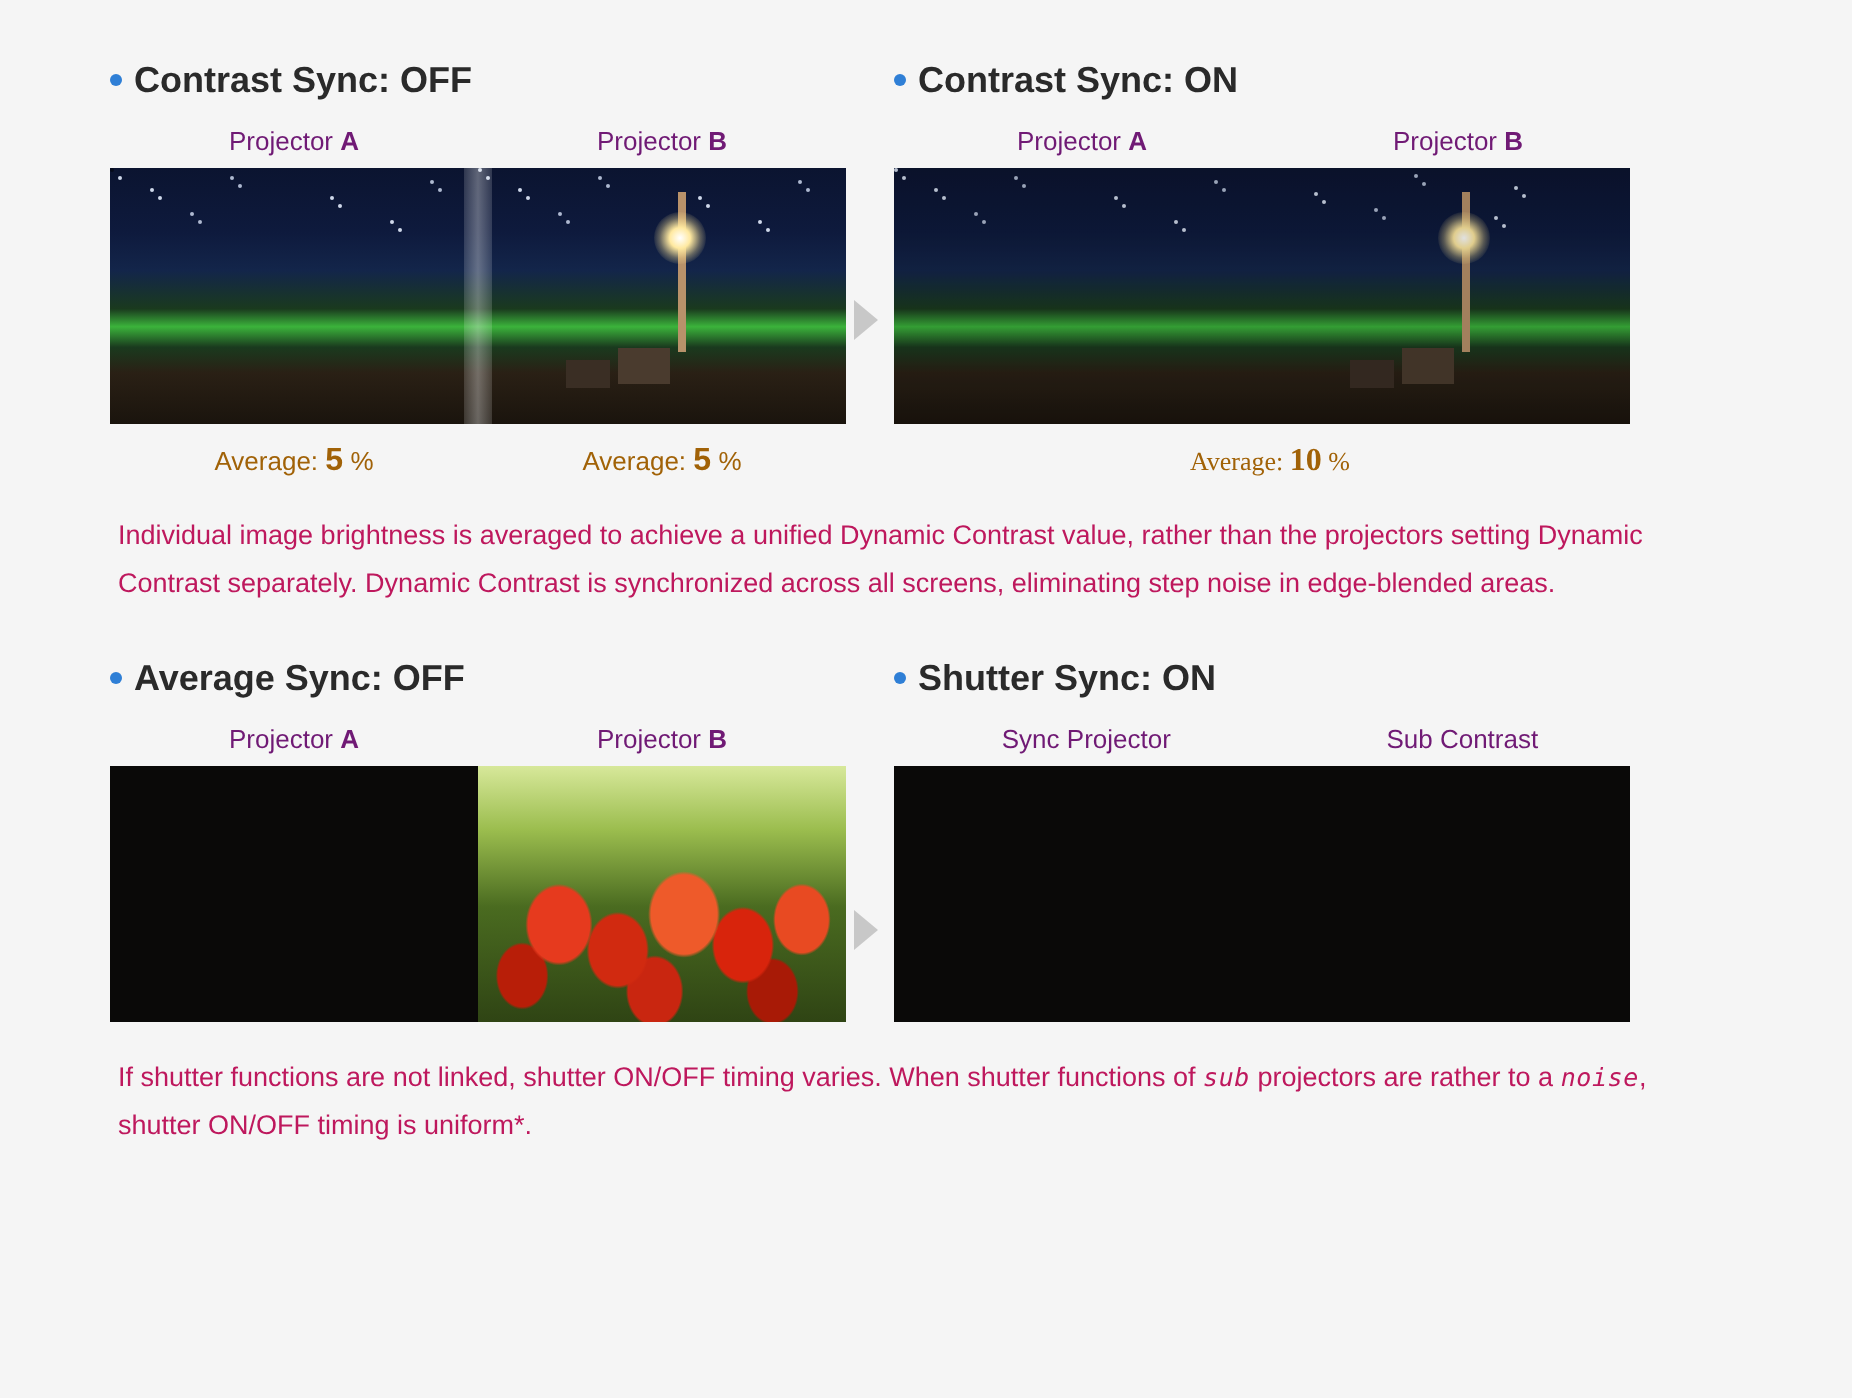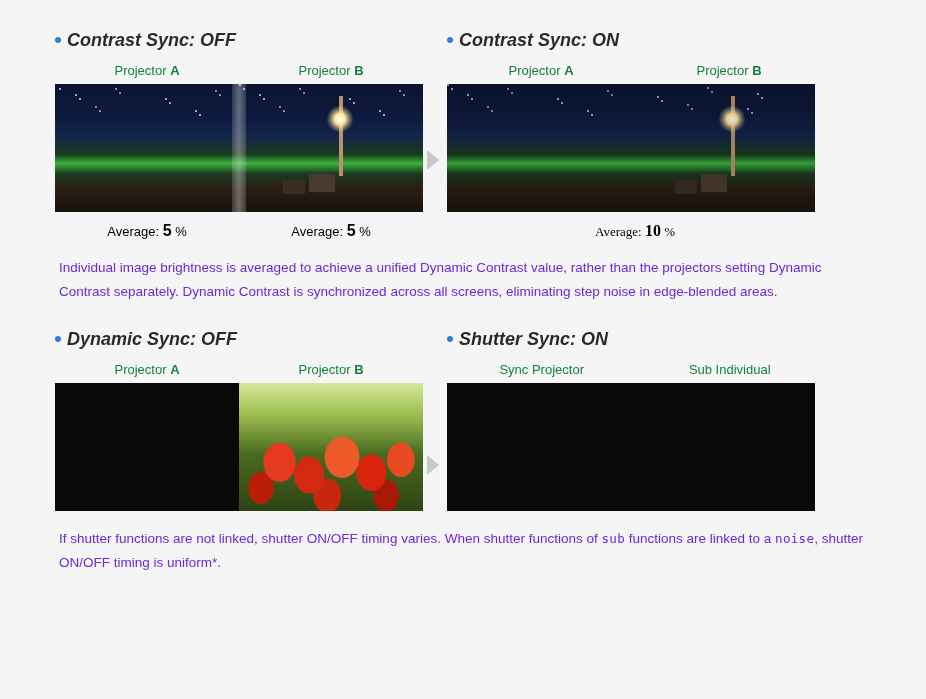--- a/index.html
+++ b/index.html
@@ -9,40 +9,39 @@
     background: #f5f5f5;
     font-family: Arial, Helvetica, sans-serif;
     padding: 30px 55px 20px 55px;
     color: #333;
   }
   .section { margin-bottom: 18px; }
   .row { display: flex; align-items: flex-start; }
   .col { display: flex; flex-direction: column; }
   .heading {
     font-weight: bold;
-    font-style: italic;
     font-size: 18px;
     color: #2a2a2a;
     margin-bottom: 12px;
   }
   .bullet {
     display: inline-block;
     width: 6px;
     height: 6px;
     border-radius: 50%;
     background: #2f7fd6;
     vertical-align: middle;
     margin-right: 6px;
     margin-bottom: 3px;
   }
   .labels-row {
     display: flex;
     justify-content: space-around;
     font-size: 13px;
-    color: #15803d;
+    color: #701a75;
     margin-bottom: 6px;
   }
   .labels-row span b { font-weight: bold; }
   .image-box {
     width: 368px;
     height: 128px;
     position: relative;
     overflow: hidden;
     background: #000;
   }
@@ -103,34 +102,34 @@
     width: 0; height: 0;
     margin-top: 50px;
     border-top: 10px solid transparent;
     border-bottom: 10px solid transparent;
     border-left: 12px solid #c8c8c8;
   }
   .avg-row {
     display: flex;
     font-size: 13px;
     margin-top: 10px;
-    color: #000000;
+    color: #a16207;
   }
   .avg-row .cell { text-align: center; }
   .avg-row .two { width:50%; }
   .avg-row .one { width:100%;font-family:Liberation Serif, serif; }
   .avg-row b { font-size: 16px; font-weight: bold; }
   .desc {
     font-size: 13.5px;
     line-height: 1.75;
-    color: #6d28d9;
+    color: #be185d;
     margin-top: 16px;
     padding: 0 4px;
   }
-  .desc .mono { font-family: ui-monospace, Menlo, Consolas, monospace; font-size: 12.5px; letter-spacing: 0.3px;}
+  .desc .mono { font-family: ui-monospace, Menlo, Consolas, monospace; font-size: 12.5px; letter-spacing: 0.3px; font-style: italic;}
   .tulips {
     width:100%; height:100%;
     background:
       radial-gradient(ellipse 28px 34px at 22% 62%, #e63a1e 0%, #e63a1e 55%, rgba(230,58,30,0) 60%),
       radial-gradient(ellipse 26px 32px at 38% 72%, #d12a10 0%, #d12a10 55%, rgba(209,42,16,0) 60%),
       radial-gradient(ellipse 30px 36px at 56% 58%, #ee5a2a 0%, #ee5a2a 55%, rgba(238,90,42,0) 60%),
       radial-gradient(ellipse 26px 32px at 72% 70%, #d8240c 0%, #d8240c 55%, rgba(216,36,12,0) 60%),
       radial-gradient(ellipse 24px 30px at 88% 60%, #e84a22 0%, #e84a22 55%, rgba(232,74,34,0) 60%),
       radial-gradient(ellipse 22px 28px at 12% 82%, #b81e08 0%, #b81e08 55%, rgba(184,30,8,0) 60%),
       radial-gradient(ellipse 24px 30px at 48% 88%, #c92610 0%, #c92610 55%, rgba(201,38,16,0) 60%),
@@ -209,43 +208,43 @@
 
   <div class="desc">Individual image brightness is averaged to achieve a unified Dynamic Contrast value, rather than the projectors setting Dynamic Contrast separately. Dynamic Contrast is synchronized across all screens, eliminating step noise in edge-blended areas.</div>
 </div>
 
 <div class="section" style="margin-top:26px;">
 
   <div class="row">
 
     <div class="col pane-left">
       <div class="heading">
-        <span class="bullet"></span><span>Dynamic Sync: OFF</span>
+        <span class="bullet"></span><span>Average Sync: OFF</span>
       </div>
       <div class="labels-row">
         <span><span>Projector </span><b>A</b></span>
         <span><span>Projector </span><b>B</b></span>
       </div>
       <div class="shutter-img">
         <div class="shutter-half">
           <div class="tulips"></div>
         </div>
       </div>
     </div>
 
     <div class="arrow" style="margin-top:90px;"></div>
 
     <div class="col pane-right" style="margin-left:4px;justify-content:flex-end;">
       <div class="heading">
         <span class="bullet"></span><span>Shutter Sync: ON</span>
       </div>
       <div class="labels-row">
         <span>Sync Projector</span>
-        <span>Sub Individual</span>
+        <span>Sub Contrast</span>
       </div>
       <div class="shutter-img"></div>
     </div>
   </div>
 
   <div class="desc">
-    <span>If shutter functions are not linked, shutter ON/OFF timing varies. When shutter functions of </span><span class="mono">sub</span><span> functions are linked to a </span><span class="mono">noise</span><span>, shutter ON/OFF timing is uniform*.</span>
+    <span>If shutter functions are not linked, shutter ON/OFF timing varies. When shutter functions of </span><span class="mono">sub</span><span> projectors are rather to a </span><span class="mono">noise</span><span>, shutter ON/OFF timing is uniform*.</span>
   </div>
 </div>
 
 </body></html>

